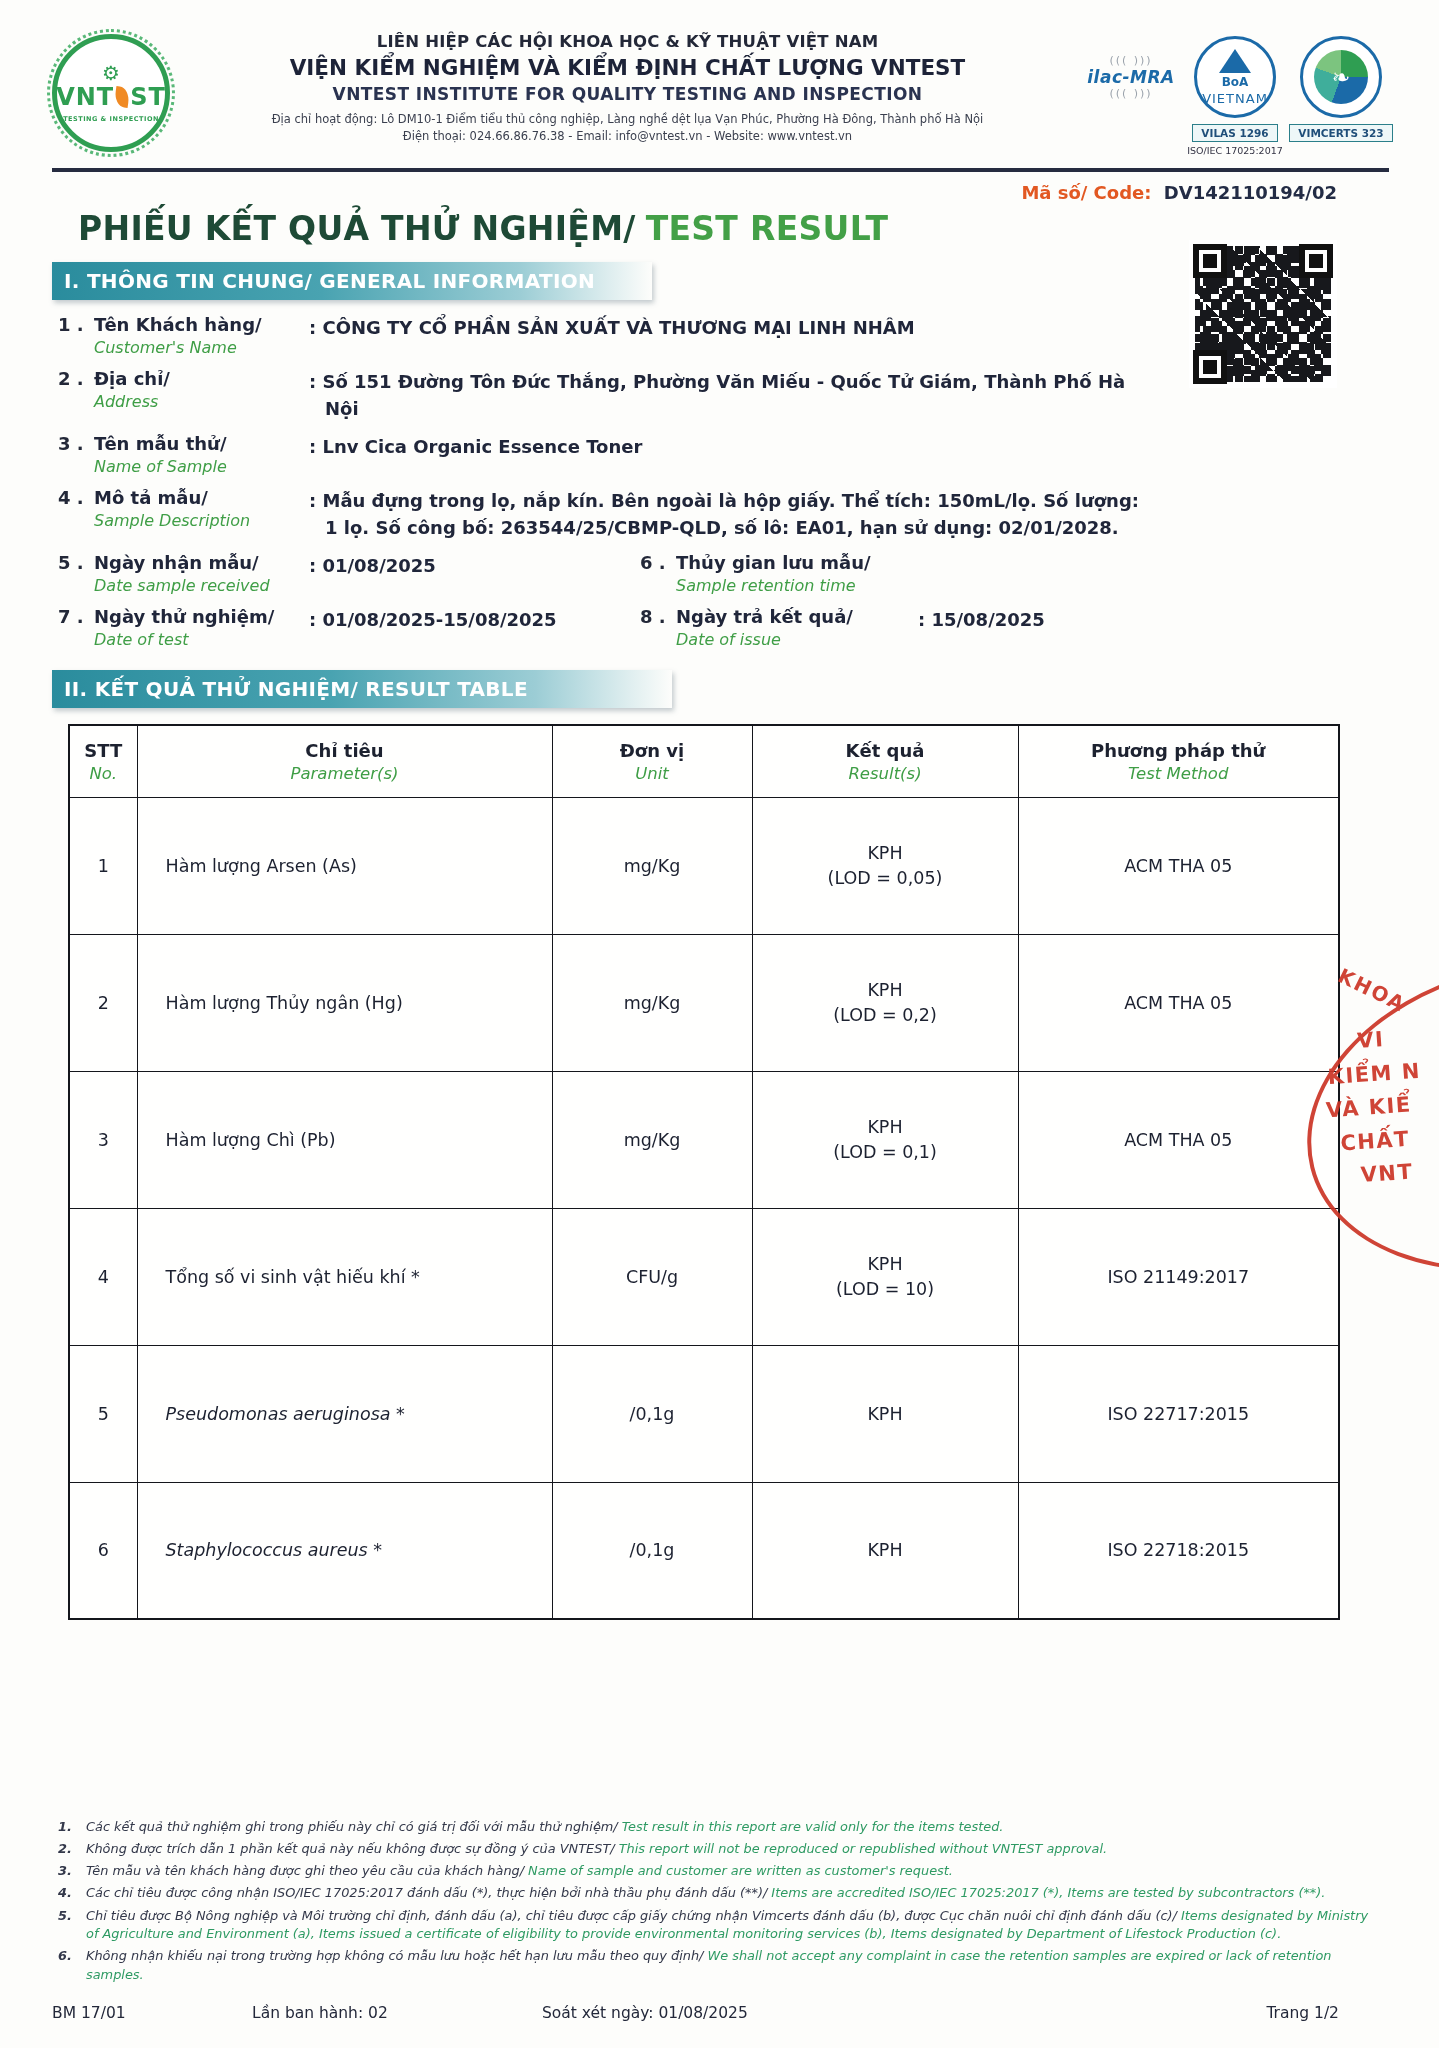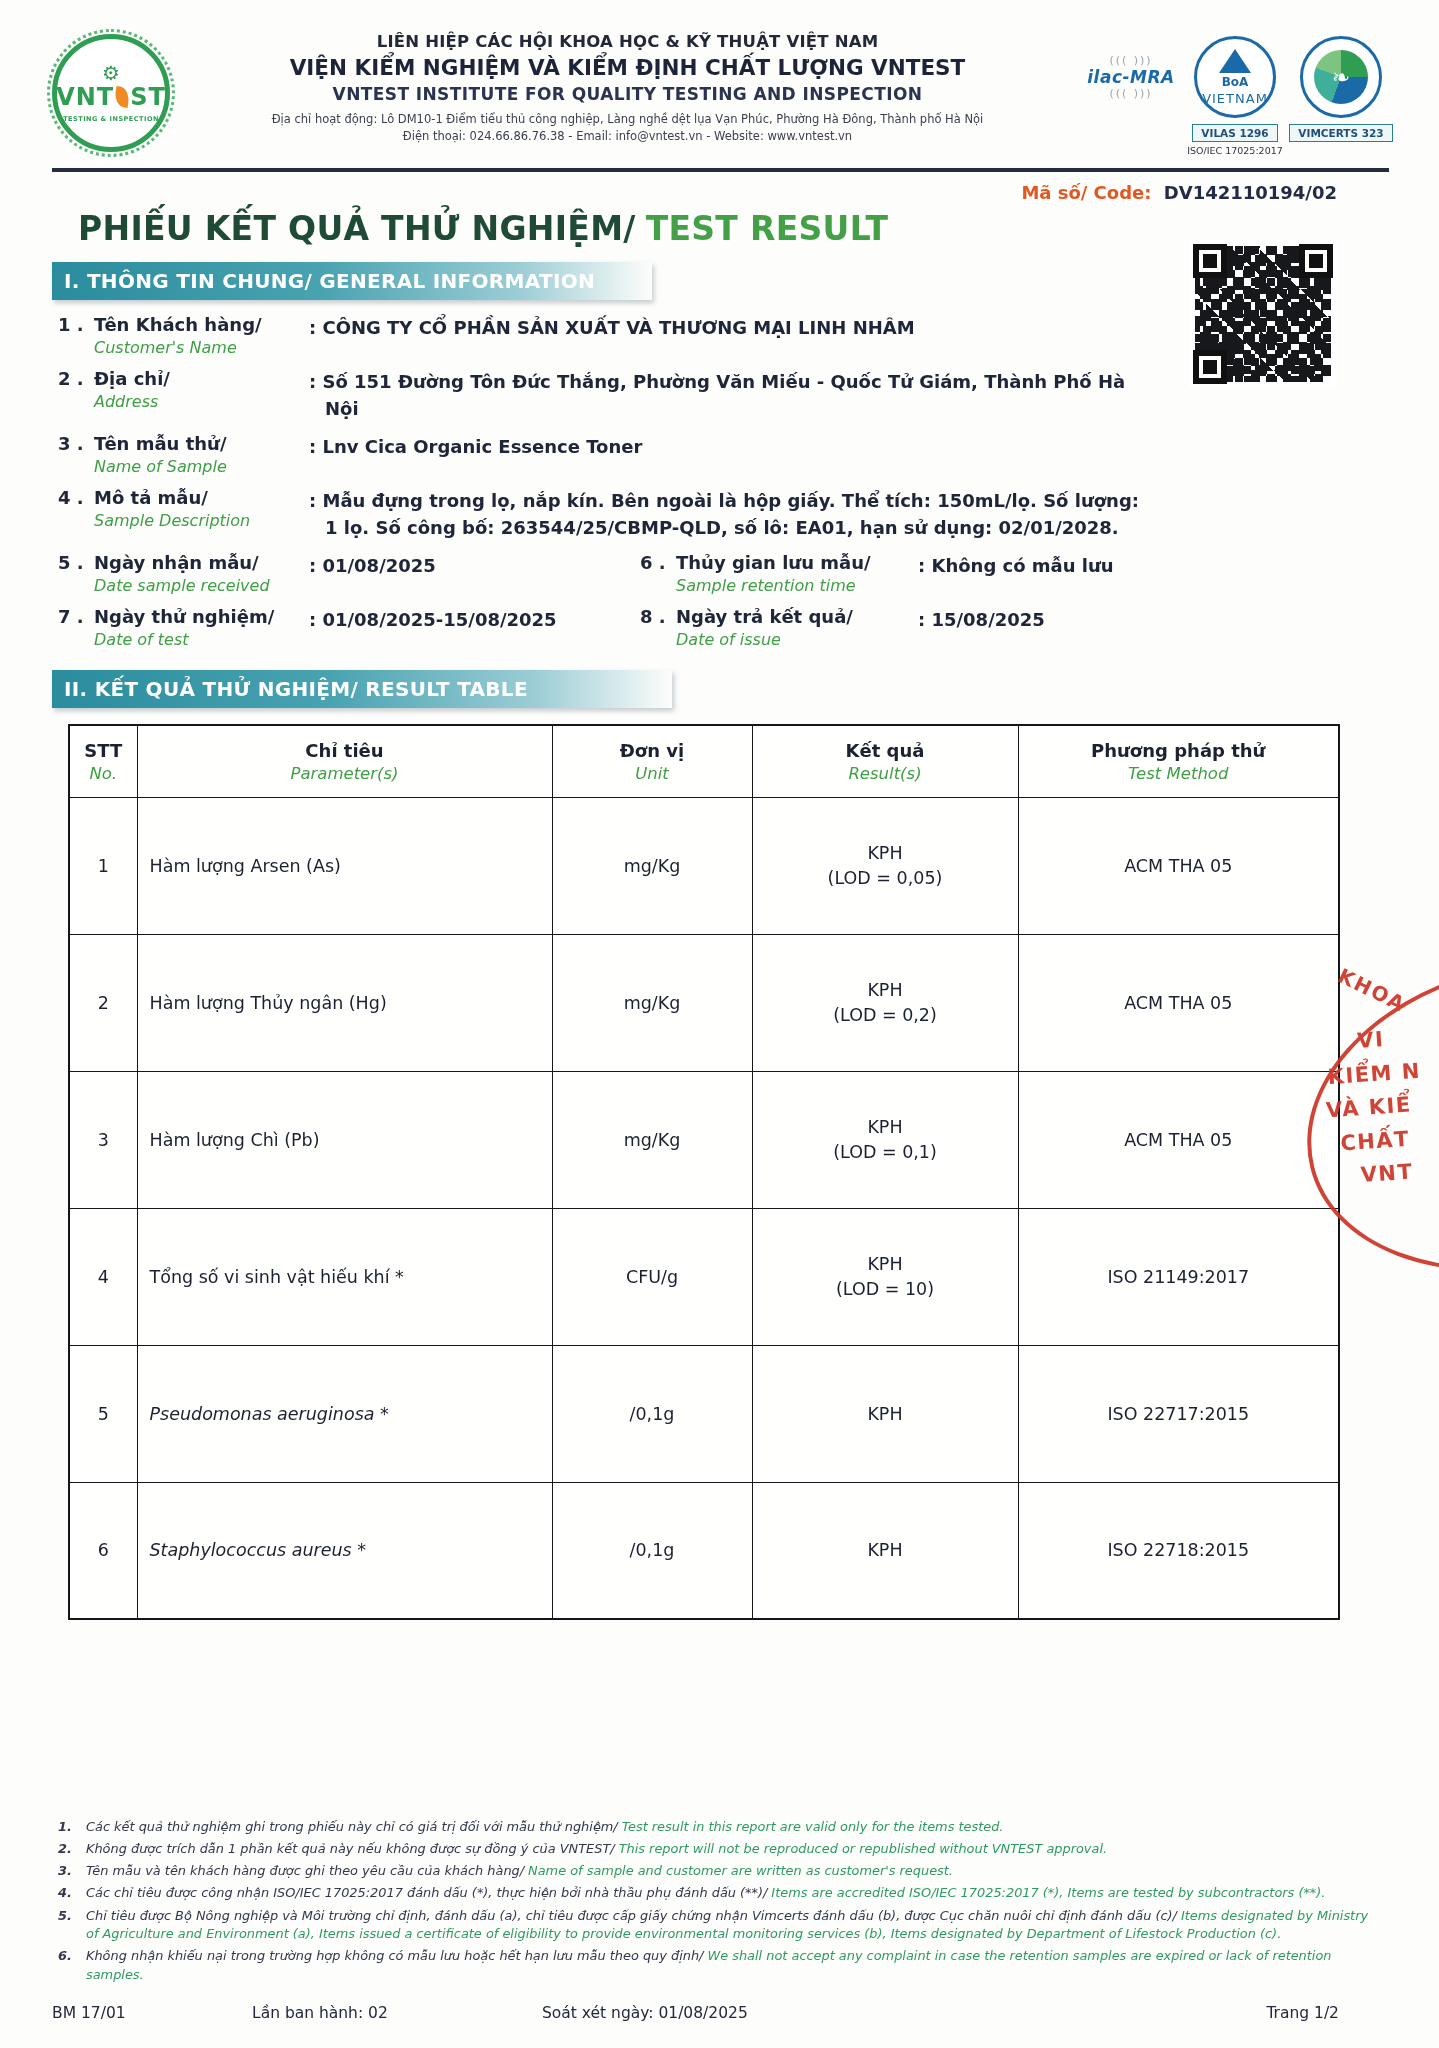--- a/index.html
+++ b/index.html
@@ -109,21 +109,21 @@
   table { border-collapse:collapse; table-layout:fixed; width:1270px; margin-left:16px; border:2.5px solid #14161c; background:#fffffe; }
   th, td { border:1.6px solid #14161c; vertical-align:middle; }
   col.c-no{width:68px;} col.c-param{width:415px;} col.c-unit{width:200px;} col.c-result{width:266px;} col.c-method{width:321px;}
   thead tr { height:72px; }
   th { text-align:center; }
   .th-vi { font-size:18px; font-weight:bold; color:#1d2230; }
   .th-en { font-size:16.5px; font-style:italic; font-weight:normal; color:#3f9e46; margin-top:3px; }
   tbody tr { height:137px; }
   td { font-size:17.5px; color:#1c2130; }
   td.no, td.unit, td.result, td.method { text-align:center; }
-  td.param { padding-left:12px; }
+  td.param { padding-left:28px; }
   td.param.italic { font-style:italic; }
   .r2 { margin-top:5px; }
 
   
   .stamp { position:absolute; left:1226px; top:238px; width:400px; height:330px; color:#cc3526; opacity:.92; z-index:5; pointer-events:none; }
   .stamp-ring { position:absolute; left:26px; top:4px; width:430px; height:300px; border:4px solid currentColor; border-radius:50%; transform:rotate(-14deg); }
   .stamp-arc-word { position:absolute; left:58px; top:16px; transform:rotate(26deg); font-size:20px; font-weight:bold; letter-spacing:2px; }
   .stamp-lines { position:absolute; left:48px; top:62px; transform:rotate(-4deg); font-weight:bold; font-size:21px; line-height:1.6; letter-spacing:1.5px; white-space:nowrap; }
   .stamp-lines .s0 { margin-left:36px; }
   .stamp-lines .s1 { margin-left:4px; }
@@ -257,21 +257,20 @@
           <div class="lbl-en">Date sample received</div>
         </div>
         <div class="info-value">: 01/08/2025</div>
       </div>
       <div class="info-row rest">
         <div class="info-no">6 .</div>
         <div class="info-label">
           <div class="lbl-vi">Thủy gian lưu mẫu/</div>
           <div class="lbl-en">Sample retention time</div>
         </div>
-        <div class="info-value">: Không có mẫu lưu</div>
       </div>
     </div>
 
     <div class="info-pair">
       <div class="info-row half">
         <div class="info-no">7 .</div>
         <div class="info-label">
           <div class="lbl-vi">Ngày thử nghiệm/</div>
           <div class="lbl-en">Date of test</div>
         </div>

